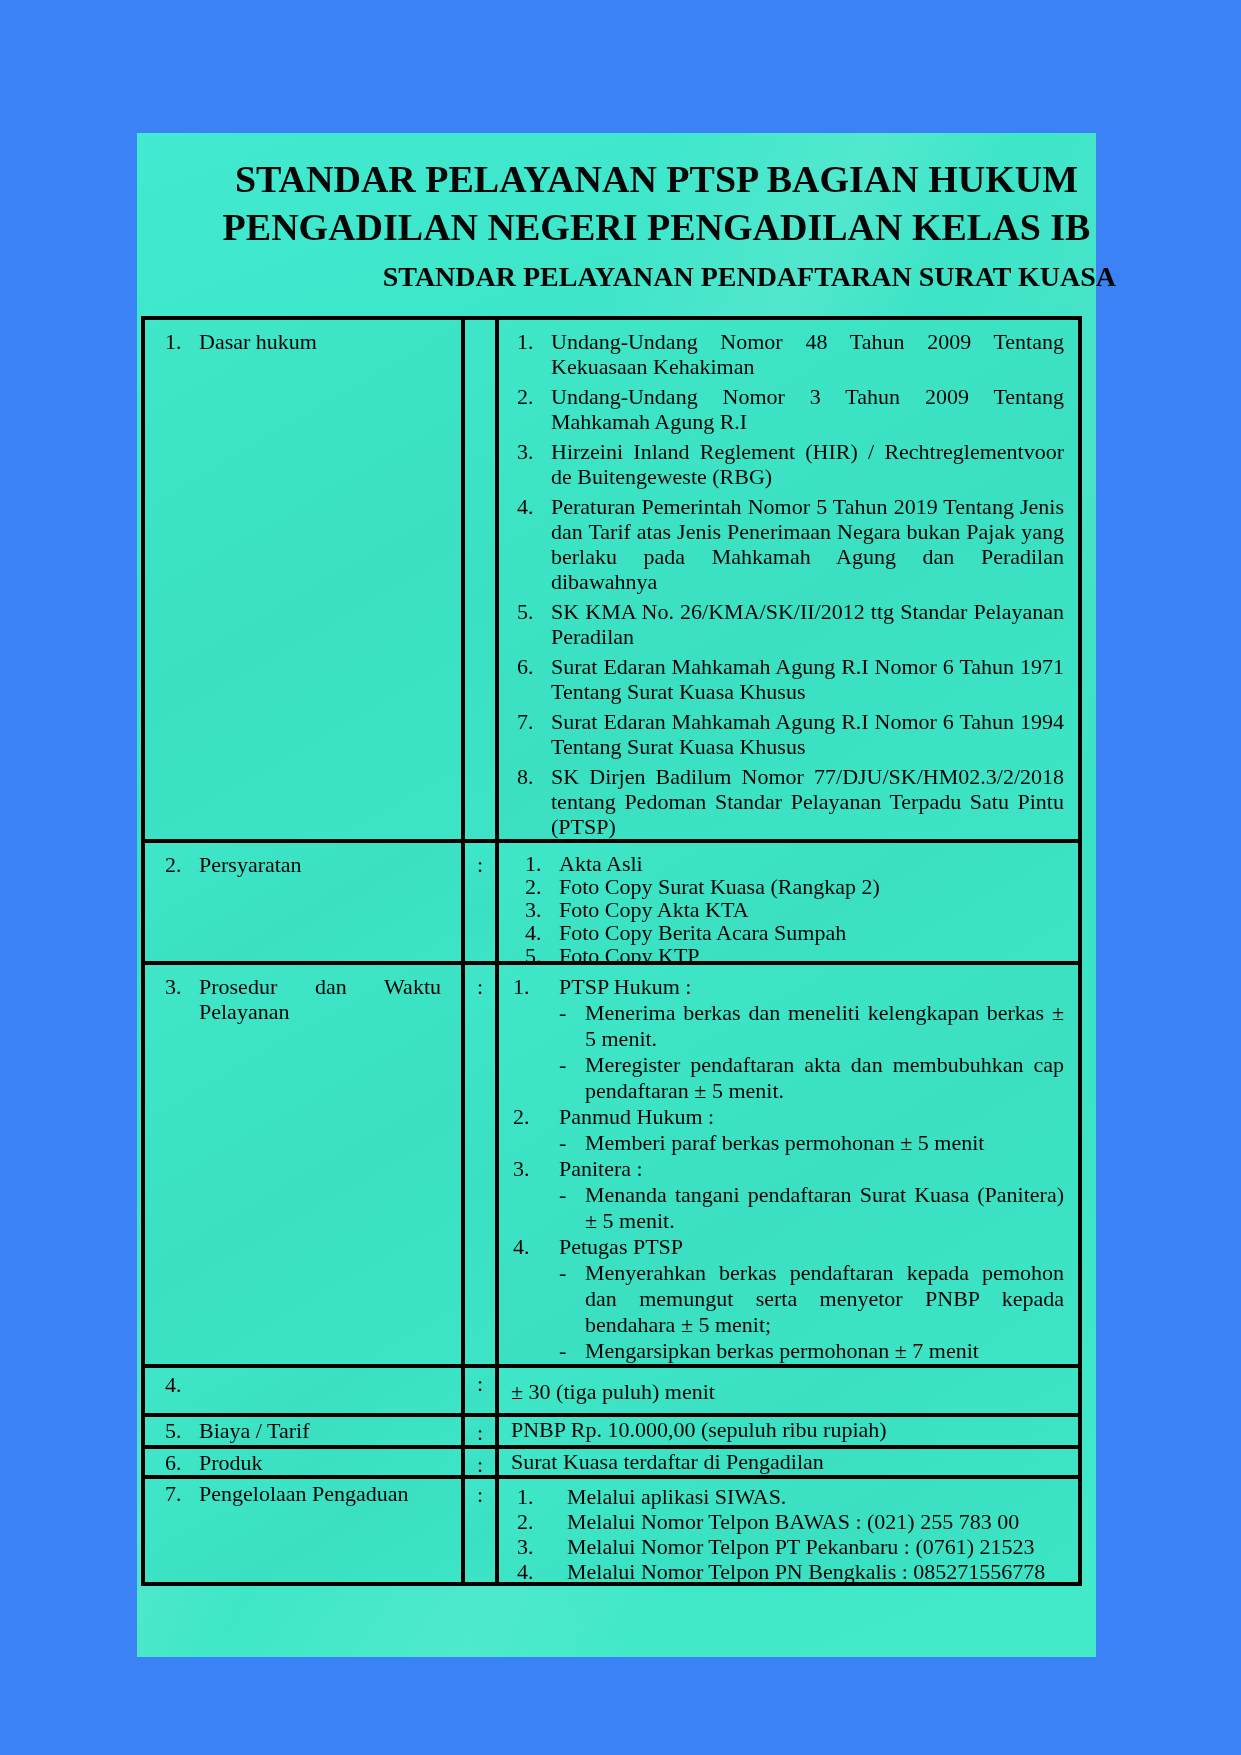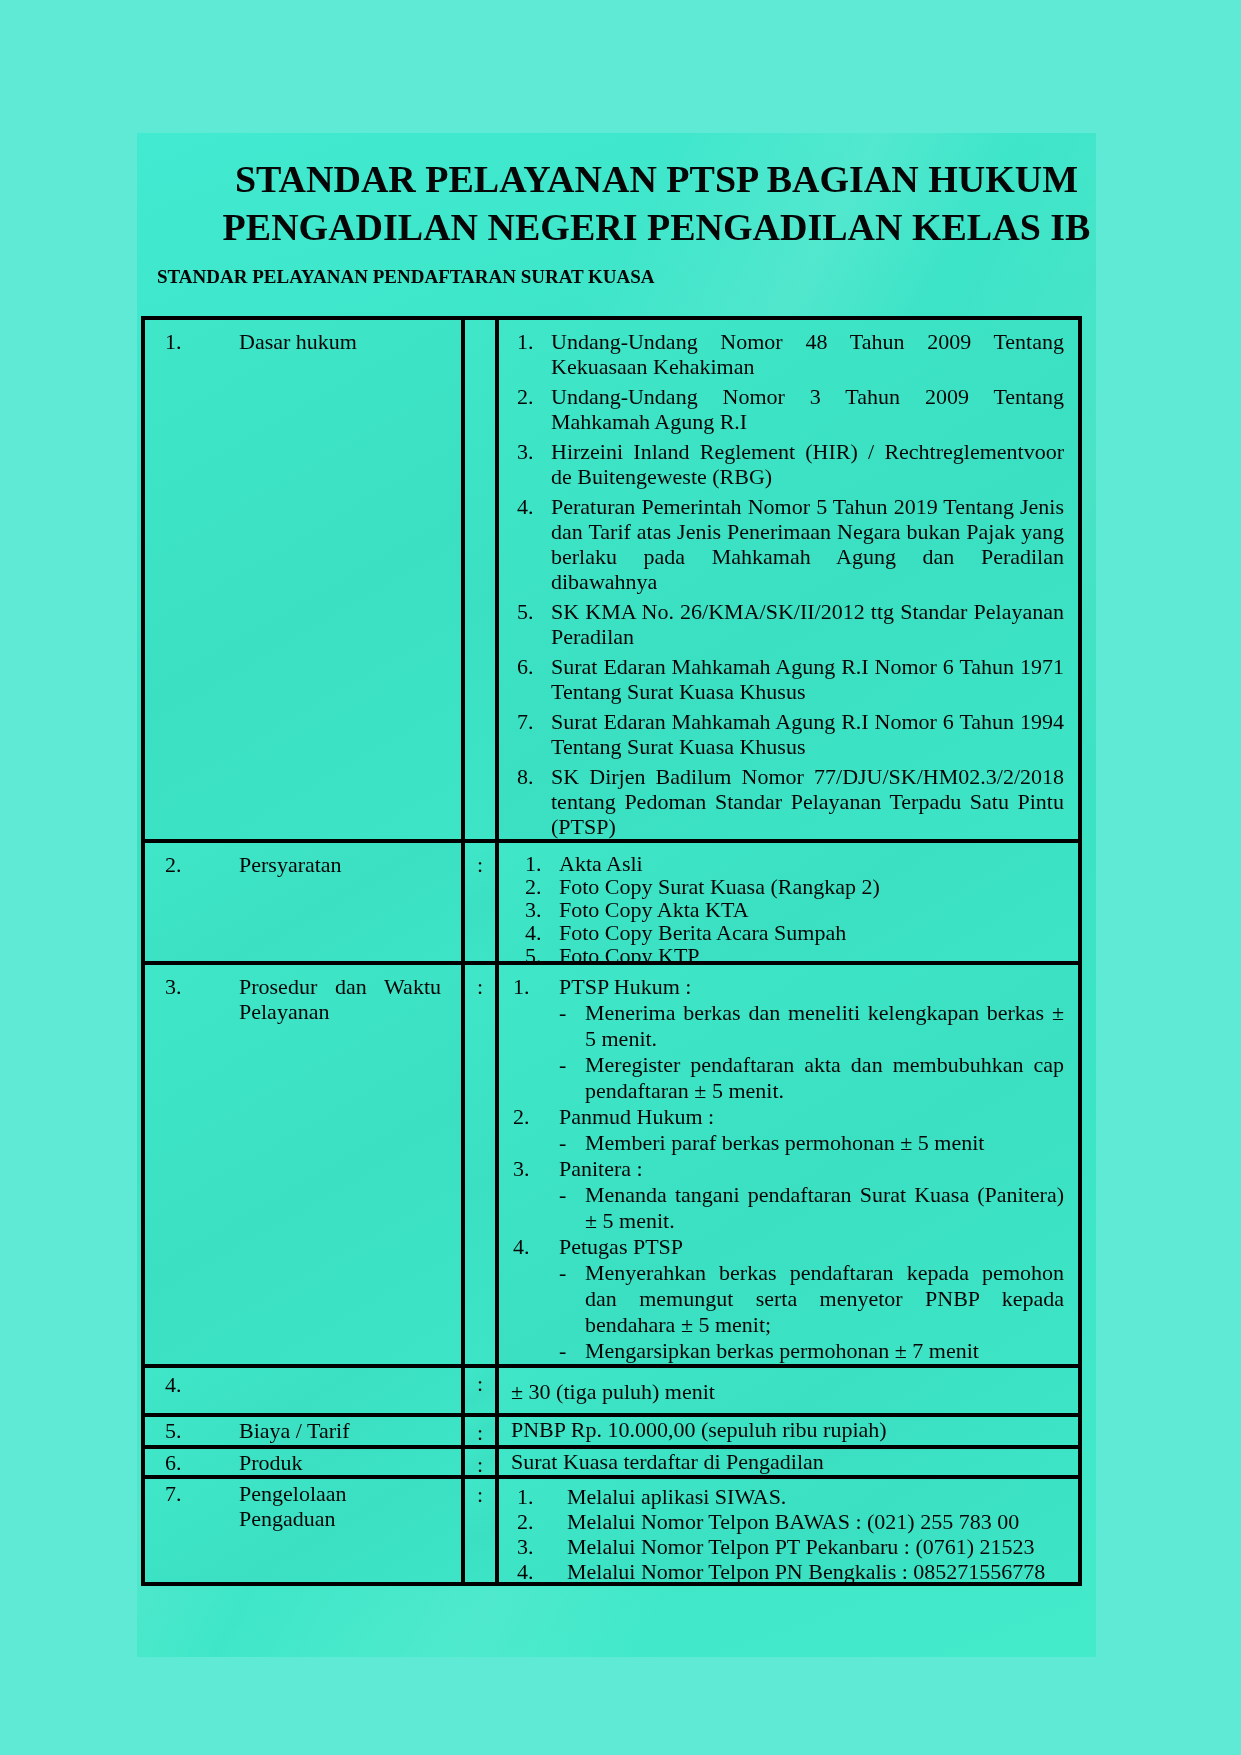--- a/index.html
+++ b/index.html
@@ -1,49 +1,49 @@
 <!DOCTYPE html>
 <html><head>
 <meta charset="utf-8">
 <style>
   * { margin:0; padding:0; box-sizing:border-box; }
   html,body { background:#ffffff; }
   .page {
-    position:relative; width:1241px; height:1755px; background:#5eead4;
+    position:relative; width:1241px; height:1755px; background:#3b82f6;
     font-family:"Liberation Serif","DejaVu Serif",serif; color:#060606;
     overflow:hidden;
   }
   .panel {
     position:absolute; left:137px; top:133px; width:959px; height:1524px;
     background:
       linear-gradient(118deg, rgba(255,255,255,0) 30%, rgba(255,255,255,0.10) 42%, rgba(255,255,255,0) 50%, rgba(255,255,255,0.08) 64%, rgba(255,255,255,0) 74%),
       linear-gradient(160deg, #41ead0 0%, #3ae0c1 38%, #3ce4c6 70%, #43ebcb 100%);
   }
   .t-big {
     text-align:center; font-weight:bold; font-size:38px; line-height:48px;
     letter-spacing:0px; transform:translateX(40px); white-space:nowrap;
   }
   .t1 { margin-top:22px; }
   .t3 {
-    text-align:left; font-weight:bold; font-size:19px; line-height:34px;
+    text-align:right; font-weight:bold; font-size:28px; line-height:34px;
     margin-top:9px; transform:translateX(20px); white-space:nowrap;
   }
   .tbl {
     position:absolute; left:4px; top:183px; width:941px;
     background:#000; border:4px solid #000;
     display:grid;
     grid-template-columns:316px 30px 1fr;
     grid-template-rows:519px 118px 399px 45px 28px 26px 103px;
     gap:4px;
   }
   .c { background:linear-gradient(150deg,#3fe6c8 0%,#3ae0c1 55%,#3de4c6 100%); overflow:hidden; font-size:22px; }
   
   .lab { padding:9px 10px 0 20px; line-height:25px; }
   .hang { display:grid; grid-template-columns:34px 1fr; }
-  .lt { text-align:justify; padding-right:10px;margin-left:40px; }
+  .lt { text-align:justify; padding-right:10px; }
   .lab4 { line-height:23px; padding-top:5px; }
   .lab56 { padding-top:2px; }
   
   .col { text-align:center; line-height:25px; padding-top:9px; }
   .colv { padding-top:3px; }
   
   .cnt { padding:9px 14px 0 18px; }
   .item { display:grid; grid-template-columns:34px 1fr; }
   .r1 .item { line-height:25px; margin-bottom:5px; }
   .r1 .it { text-align:justify; }

